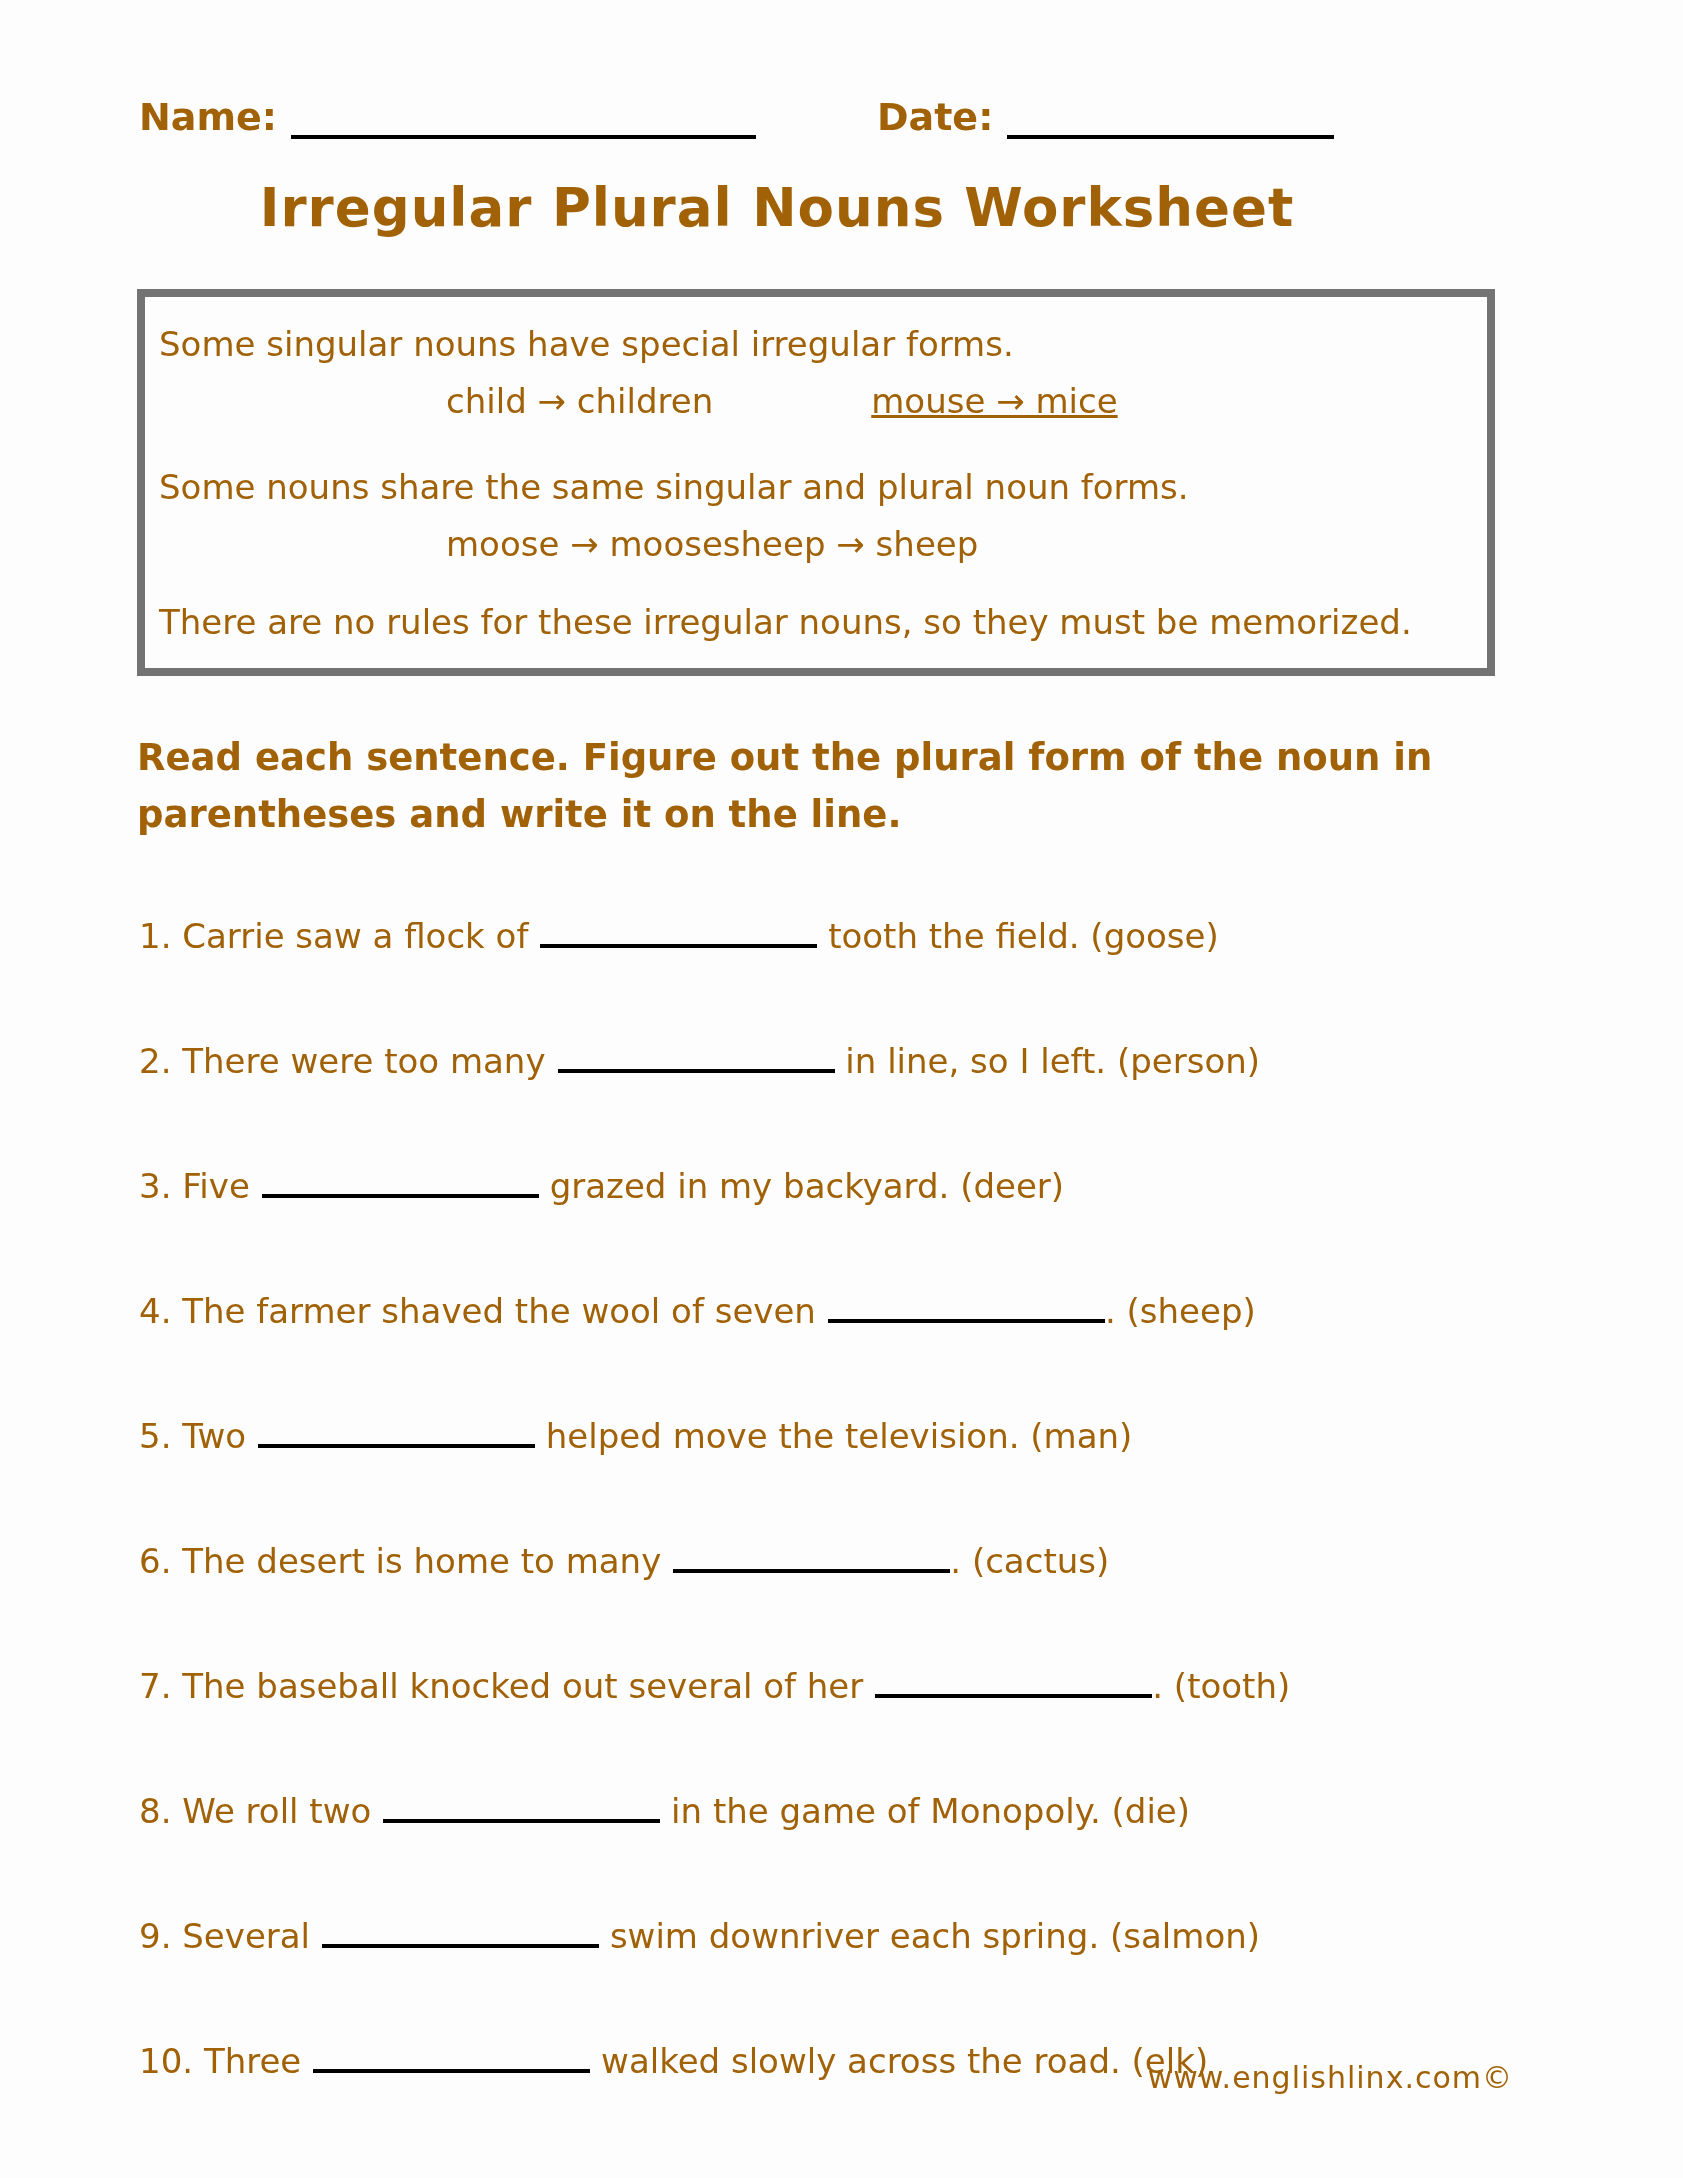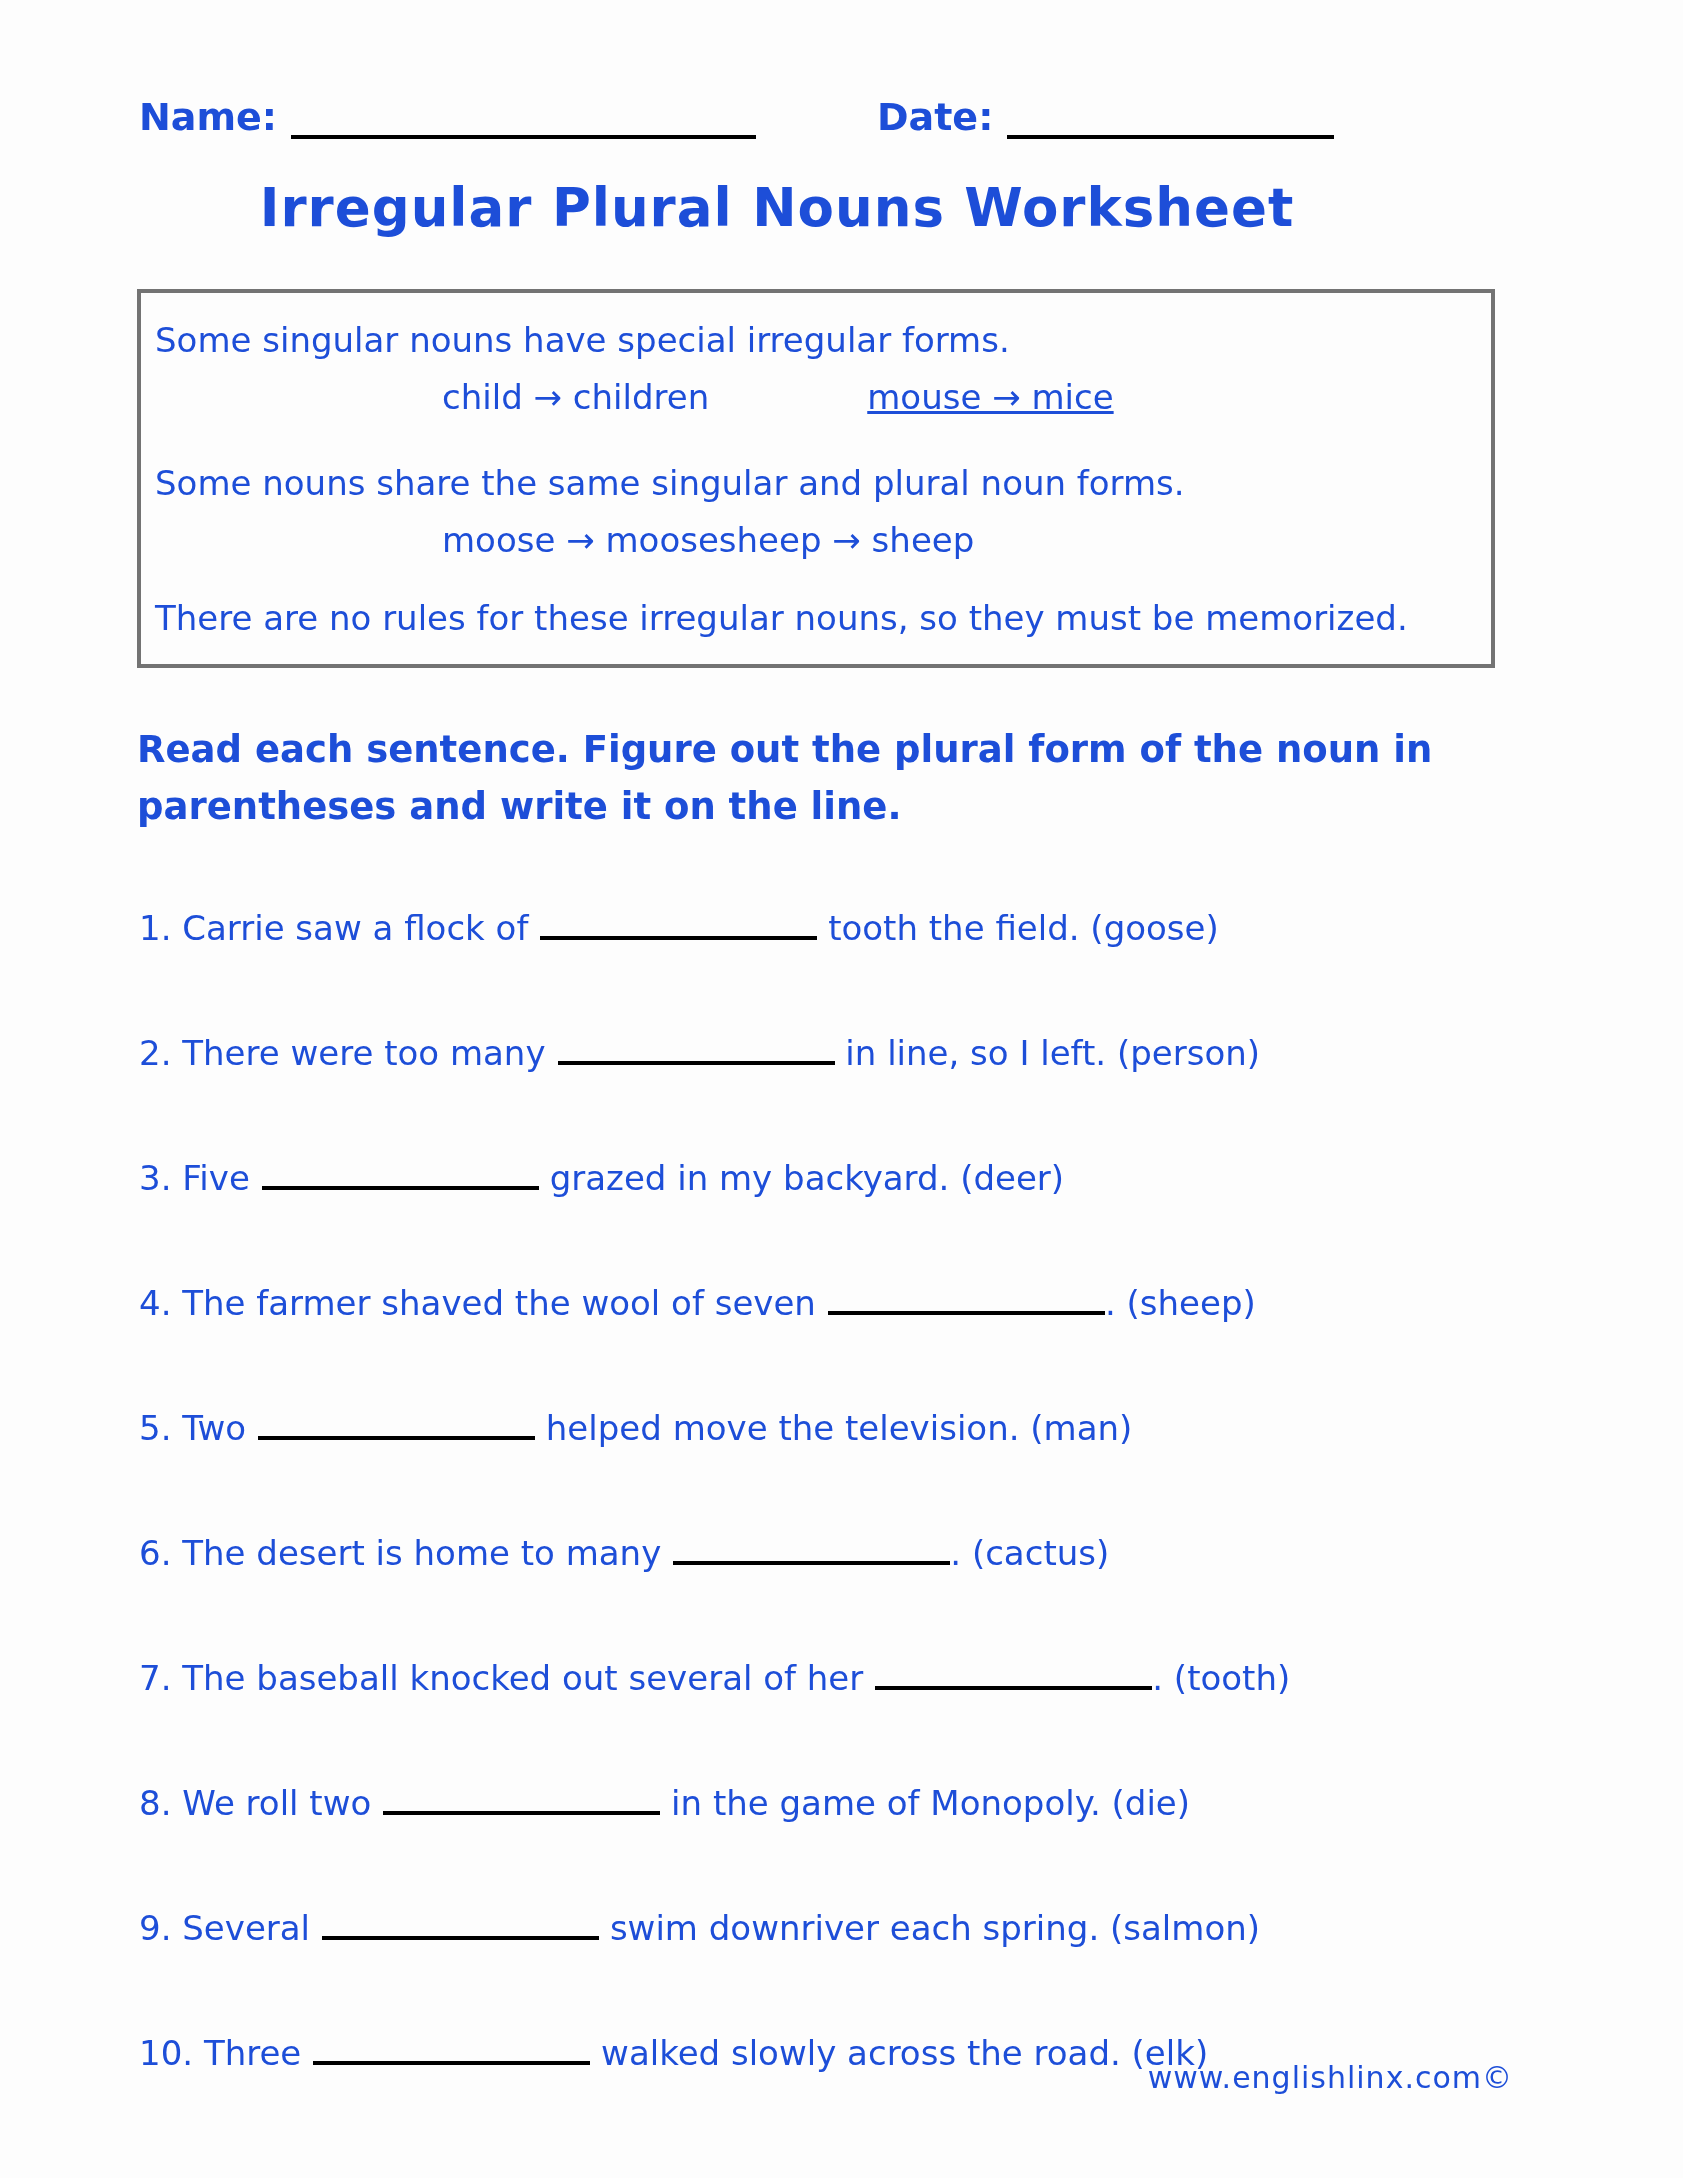--- a/index.html
+++ b/index.html
@@ -2,21 +2,21 @@
 <html><head>
 <meta charset="utf-8">
 <style>
   html, body { margin: 0; padding: 0; background: #e8e8e8; }
   .page {
     position: relative;
     width: 1683px;
     height: 2178px;
     margin: 0 auto;
     background: #fdfdfd;
-    color: #1d4ed8;
+    color: #a16207;
     font-family: "DejaVu Sans", sans-serif;
     overflow: hidden;
   }
 
   
   .header-row {
     display: flex;
     align-items: flex-end;
     padding: 95px 0 0 139px;
     font-size: 38px;
@@ -42,21 +42,21 @@
     font-size: 53px;
     font-weight: bold;
     letter-spacing: 1px;
   }
 
   
   .rules-box {
     margin: 51px 0 0 137px;
     width: 1358px;
     box-sizing: border-box;
-    border: 4px solid #737373;
+    border: 8px solid #737373;
     padding: 26px 16px 24px 14px;
     font-size: 34px;
     line-height: 1.25;
   }
   .rule-line { margin: 0; }
   .example-row {
     display: flex;
     margin: 14px 0 0 287px;
   }
   .example-item { white-space: pre-wrap; }

